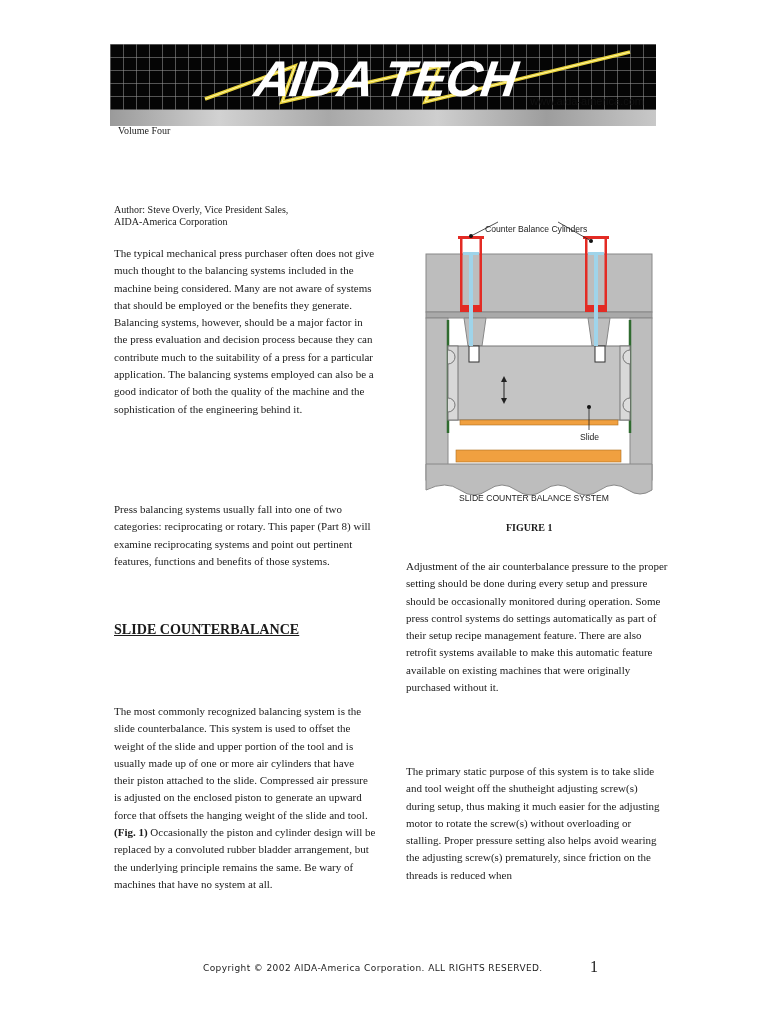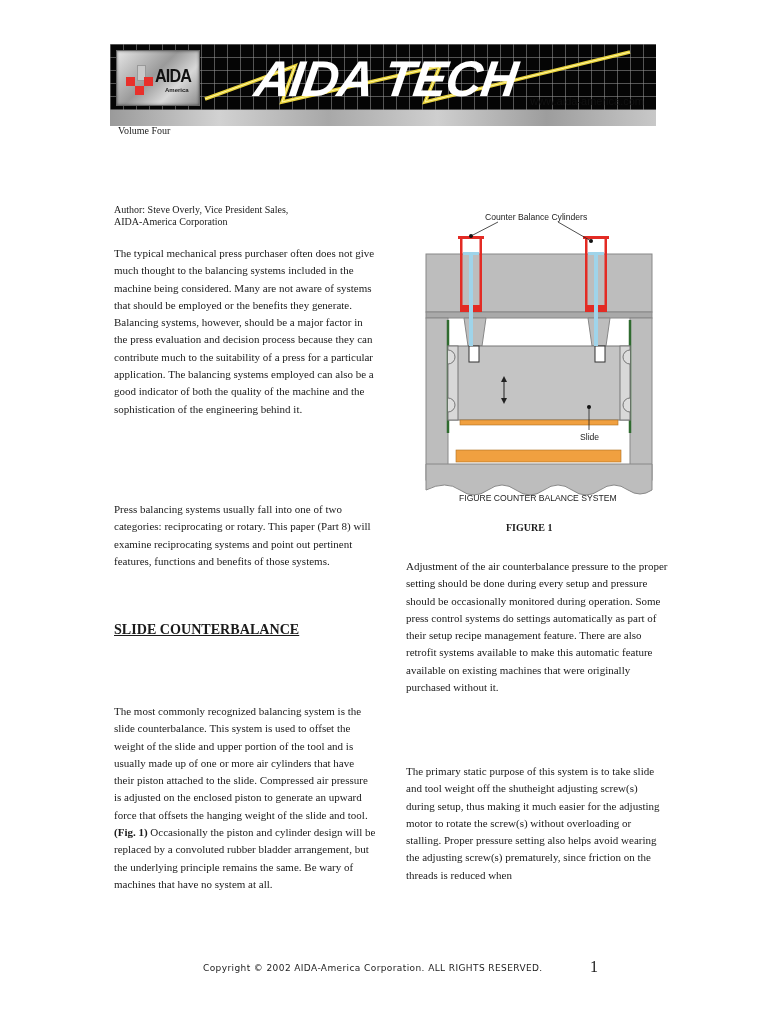--- a/index.html
+++ b/index.html
@@ -37,48 +37,40 @@
   .p2 { top: 501px; }
   .section-head { position: absolute; left: 114px; top: 621px; font-weight: bold; font-size: 14.1px; text-decoration: underline; }
   .p3 { top: 656px; margin-top: 47px; }
 
   .col-right { left: 406px; width: 262px; }
   .p4 { top: 558px; }
   .p5 { top: 763px; }
   .fig-label { position: absolute; left: 506px; top: 522px; font-weight: bold; font-size: 10px; }
 
   .figure { position: absolute; left: 418px; top: 208px; width: 238px; height: 300px; }
-  .fig-caption-top { position: absolute; left: 485px; top: 212px; font-family: "Liberation Sans", sans-serif; font-size: 8.6px; color: #222; }
+  .fig-caption-top { position: absolute; left: 485px; top: 224px; font-family: "Liberation Sans", sans-serif; font-size: 8.6px; color: #222; }
   .fig-caption-bottom { position: absolute; left: 459px; top: 493px; font-family: "Liberation Sans", sans-serif; font-size: 8.6px; color: #222; }
   .slide-label { position: absolute; left: 580px; top: 432px; font-family: "Liberation Sans", sans-serif; font-size: 8.6px; color: #222; }
 
   .footer { position: absolute; left: 203px; top: 963px; font-family: "DejaVu Sans", sans-serif; font-size: 9px; letter-spacing: 0.4px; color: #222; }
   .page-num { position: absolute; left: 590px; top: 958px; font-size: 16px; }
   b.inline { font-weight: bold; }
 </style>
 </head>
 <body>
 
 <div class="banner">
   <div class="grid"></div>
   <svg class="title-svg" width="456" height="66" viewBox="0 0 456 66">
     <polyline points="5,55 95,22 82,58 240,22 225,58 430,8" fill="none" stroke="#e8d23a" stroke-width="3.5"></polyline>
     <polyline points="5,55 95,22 82,58 240,22 225,58 430,8" fill="none" stroke="#fff6a0" stroke-width="1"></polyline>
   </svg>
   <svg class="title-svg" width="456" height="66" viewBox="0 0 456 66">
     <text x="60" y="52" font-family="Liberation Sans, sans-serif" font-weight="bold" font-style="italic" font-size="50" fill="#ffffff" letter-spacing="-1" transform="skewX(-8)">AIDA TECH</text>
   </svg>
-  <div class="logo-plate">
-    <span class="bar"></span>
-    <span class="sq" style="left:9px;top:26px;"></span>
-    <span class="sq" style="left:27px;top:26px;"></span>
-    <span class="sq" style="left:18px;top:35px;"></span>
-    <span class="aida">AIDA</span>
-    <span class="america">America</span>
-  </div>
   <div class="metal-strip"></div>
   <span class="url">www.aida-america.com</span>
 </div>
 
 <div class="volume">Volume Four</div>
 
 <div class="h-title">
 </div>
 <div class="author">
   <div>Author: Steve Overly, Vice President Sales,</div>
@@ -151,21 +143,21 @@
     <rect x="176" y="46" width="4" height="92" fill="#9fd4ea"></rect>
     <rect x="170" y="44" width="16" height="3" fill="#9fd4ea"></rect>
     <circle cx="173" cy="33" r="2" fill="#111"></circle>
   </g>
 
   <line x1="53" y1="28" x2="80" y2="14" stroke="#222" stroke-width="0.8"></line>
   <line x1="173" y1="33" x2="140" y2="14" stroke="#222" stroke-width="0.8"></line>
 </svg>
 <div class="fig-caption-top">Counter Balance Cylinders</div>
 <div class="slide-label">Slide</div>
-<div class="fig-caption-bottom">FIGURE COUNTER BALANCE SYSTEM</div>
+<div class="fig-caption-bottom">SLIDE COUNTER BALANCE SYSTEM</div>
 <div class="fig-label">FIGURE 1</div>
 
 <div class="col col-right p4">
     <p>Adjustment of the air counterbalance pressure to the proper setting should be done during every setup and pressure should be occasionally monitored during operation.  Some press control systems do settings automatically as part of their setup recipe management feature.  There are also retrofit systems available to make this automatic feature available on existing machines that were originally purchased without it.</p>
   </div>
 <div class="col col-right p5">
     <p>The primary static purpose of this system is to take slide and tool weight off the shutheight adjusting screw(s) during setup, thus making it much easier for the adjusting motor to rotate the screw(s) without overloading or stalling.  Proper pressure setting also helps avoid wearing the adjusting screw(s) prematurely, since friction on the threads is reduced when</p>
   </div>
 
 <div class="footer">Copyright © 2002 AIDA-America Corporation. ALL RIGHTS RESERVED.</div>

